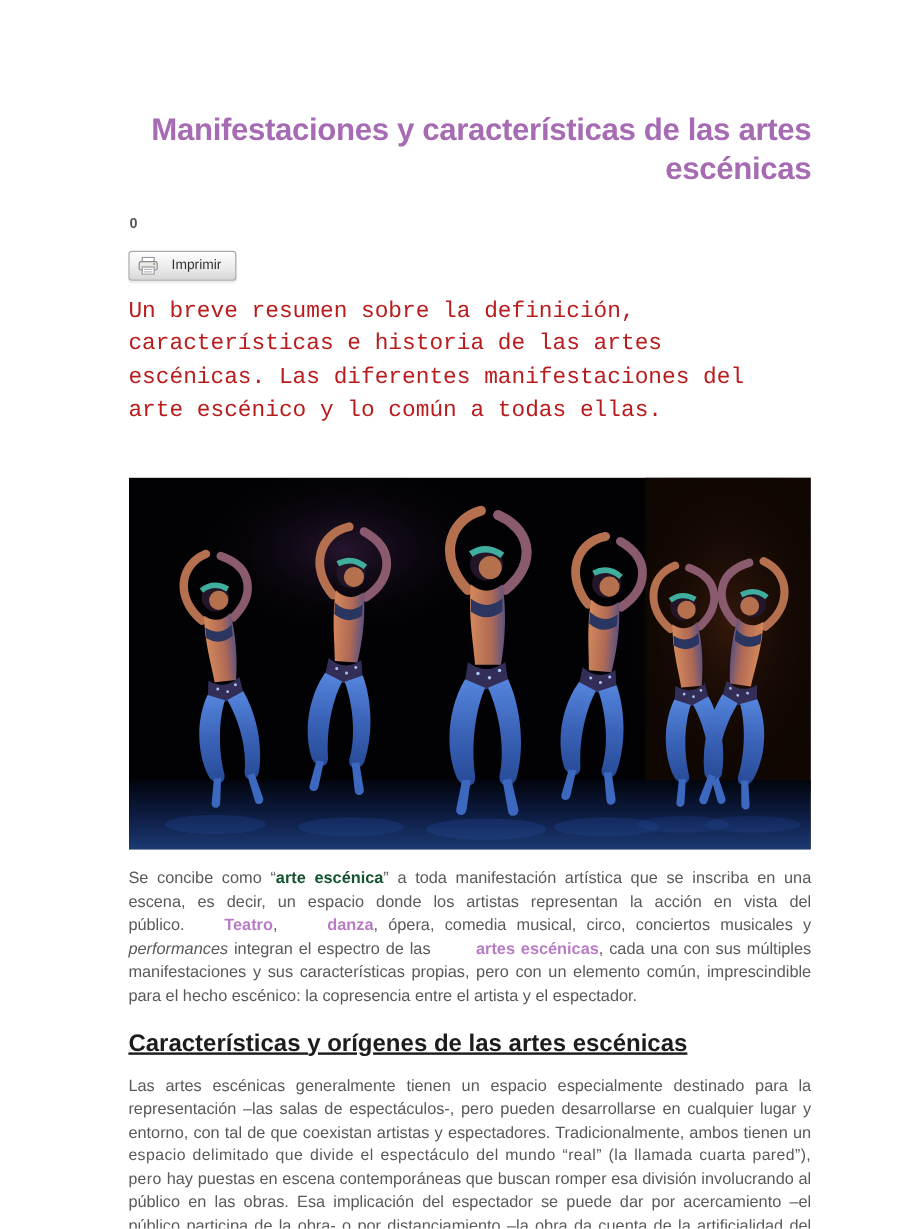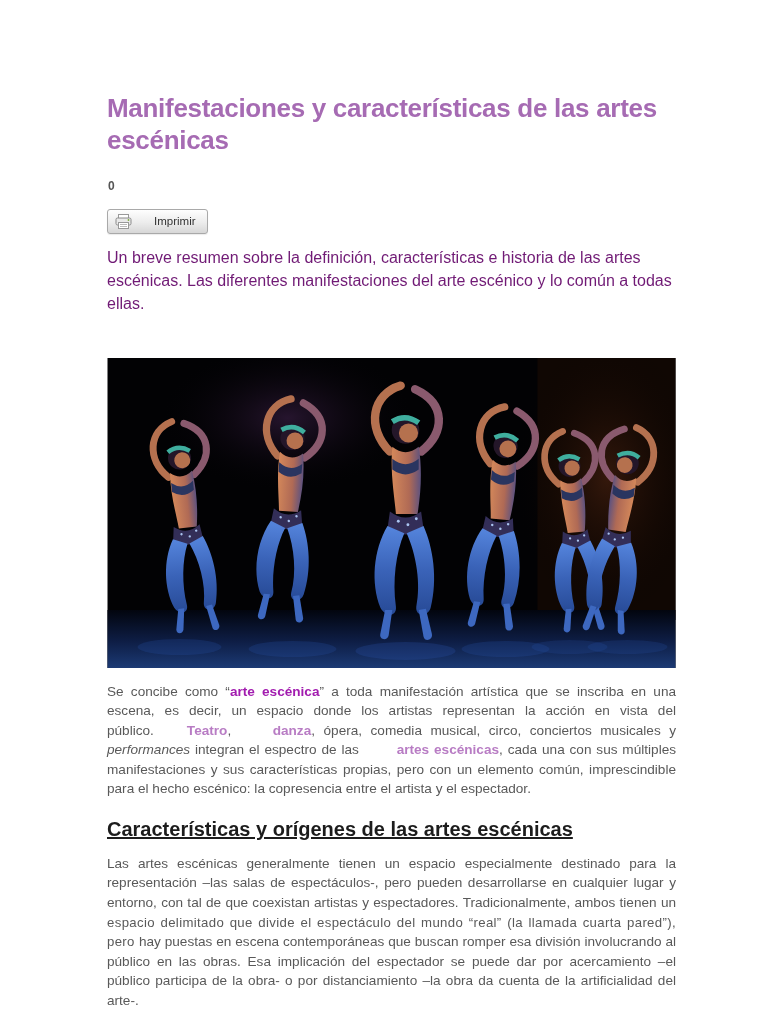--- a/index.html
+++ b/index.html
@@ -12,60 +12,62 @@
   .page { position: relative; width: 768px; height: 1024px; background: #fff; overflow: hidden; }
   .content { padding: 93px 92px 0 107px; width: 768px; }
 
   h1.title {
     margin: 0 0 22px 0;
     color: #a66bb3;
     font-size: 26px;
     line-height: 1.23;
     font-weight: bold;
     letter-spacing: -0.3px;
+    text-align: right;
   }
   .votes {
     font-size: 12px;
     font-weight: bold;
     color: #555;
     margin: 0 0 16px 1px;
   }
   .print-btn {
     display: inline-flex;
     align-items: center;
-    gap: 22px;
+    gap: 11px;
     font-family: inherit;
     font-size: 11.5px;
     color: #333;
     background: linear-gradient(#fefefe, #ececec 55%, #d7d7d7);
     border: 1px solid #a9a9a9;
     border-radius: 3px;
     padding: 4px 11px 4px 7px;
     margin: 0 0 12px 0;
     cursor: pointer;
     box-shadow: 0 1px 1px rgba(0,0,0,0.08);
   }
   .print-btn svg { display: block; }
   .intro {
     margin: 0 0 42px 0;
-    color: #701a75;
-    font-size: 16px;
+    color: #b91c1c;
+    font-size: 19px;
     line-height: 1.45;
+    font-family: Liberation Mono, monospace;
   }
   figure.photo { margin: 0 0 14px 0; width: 569px; height: 310px; }
   figure.photo svg { display: block; width: 569px; height: 310px; }
 
   p.body-text {
     margin: 0;
     color: #595959;
     font-size: 13.6px;
     line-height: 1.44;
     text-align: justify;
   }
-  p.body-text b { color: #a21caf; margin-top: 40px; }
+  p.body-text b { color: #14532d; margin-top: 40px; }
   a.lnk { color: #b87cc4; font-weight: bold; text-decoration: none; cursor: pointer; margin-left: 33px; }
   h2.section {
     margin: 19px 0 13px 0;
     color: #1c1c1c;
     font-size: 20px;
     font-weight: bold;
     text-decoration: underline;
   }
   .alt { letter-spacing: 0.35px; font-size: 13.2px; }
 </style>

